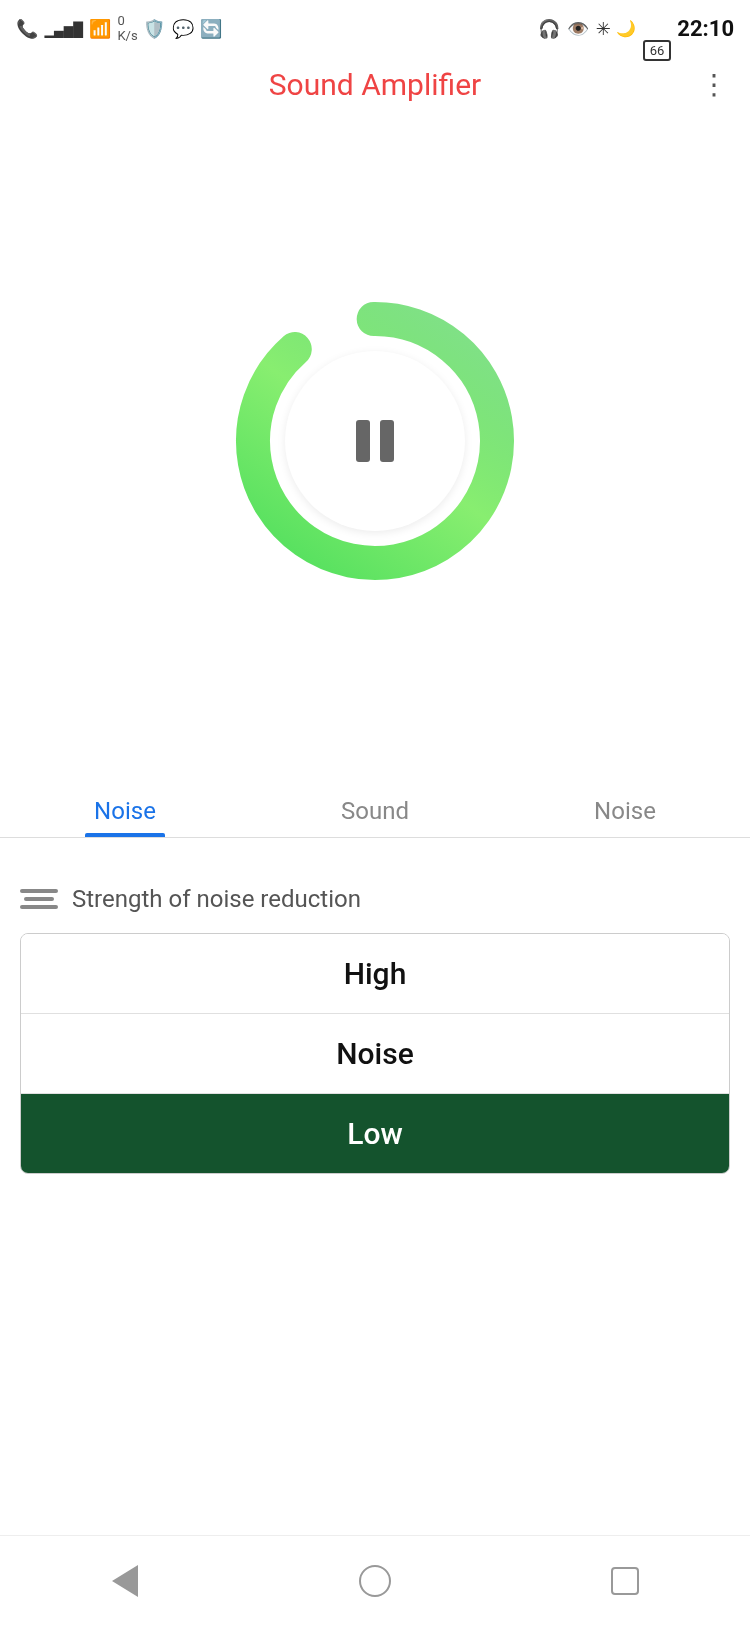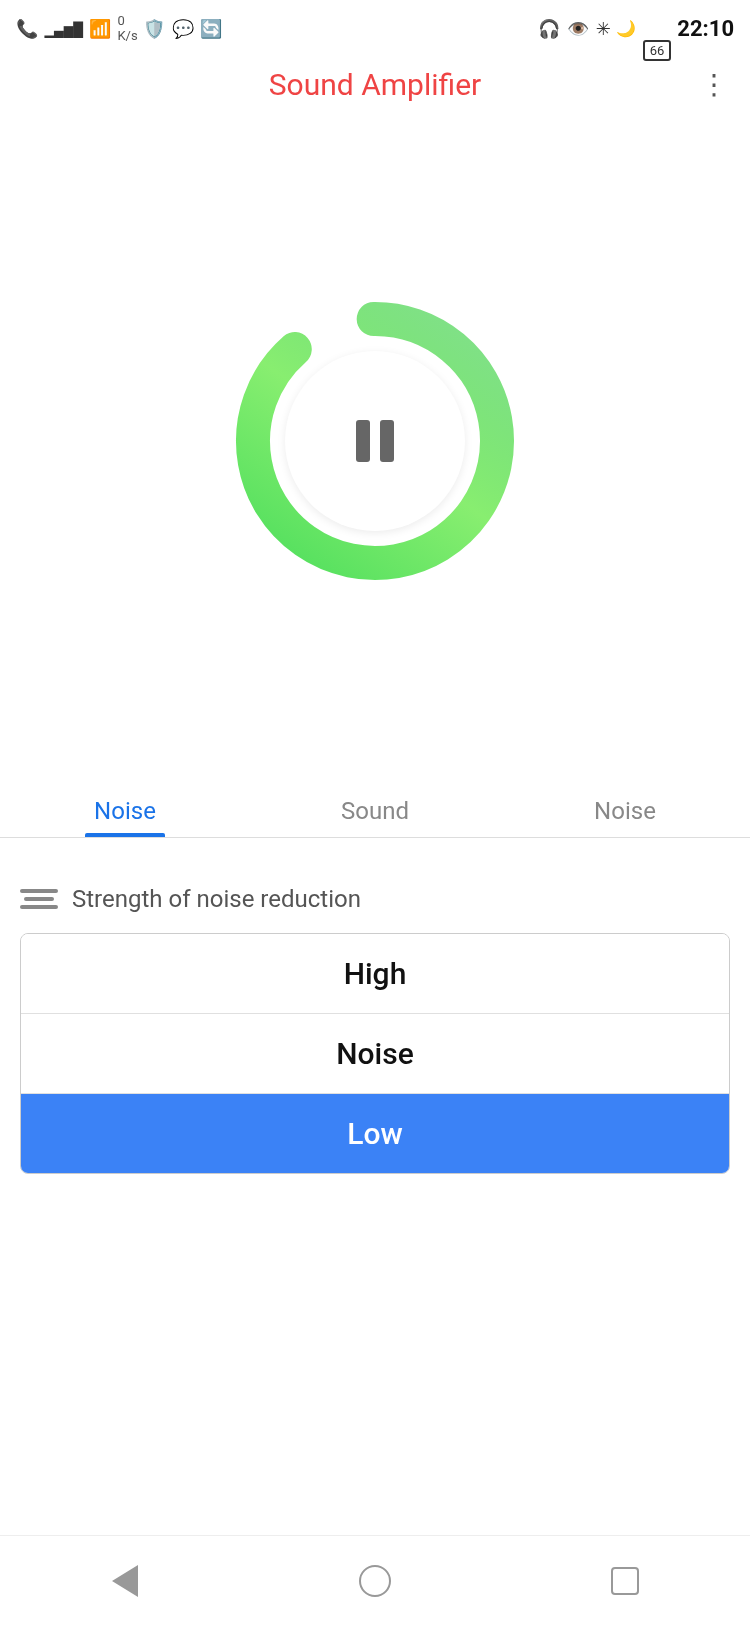--- a/index.html
+++ b/index.html
@@ -176,21 +176,21 @@
       font-weight: 500;
       color: #111;
       border-bottom: 1px solid #e0e0e0;
       cursor: pointer;
       background: #fff;
     }
     .dropdown-item:last-child {
       border-bottom: none;
     }
     .dropdown-item.selected {
-      background: #3b82f6;
+      background: #14532d;
       color: #fff;
     }
 
     
     .nav-bar {
       position: absolute;
       bottom: 0;
       left: 0;
       right: 0;
       height: 90px;

